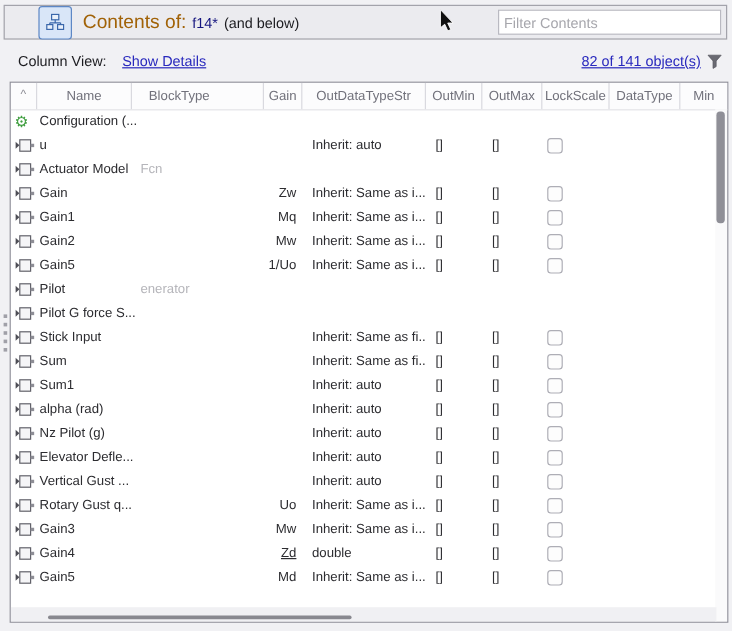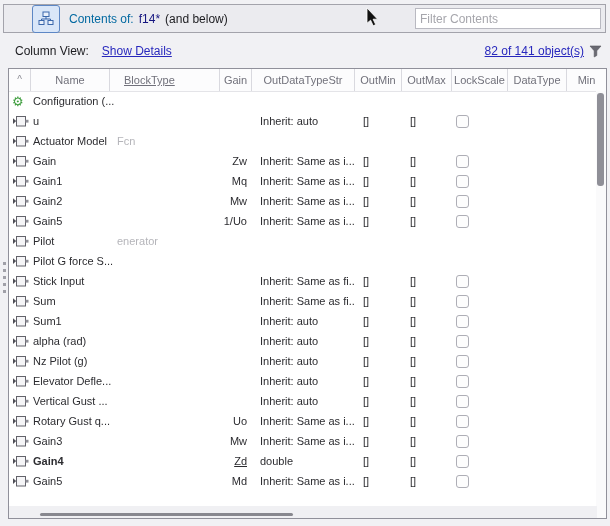--- a/index.html
+++ b/index.html
@@ -4,21 +4,21 @@
 <style>
   html,body{margin:0;padding:0;}
   .page{position:relative;width:610px;height:526px;background:#f1f1f4;
         font-family:"Liberation Sans",sans-serif;overflow:hidden;color:#222;}
 
   
   .topbar{position:absolute;left:3px;top:4px;width:603px;height:29px;background:#ebebef;
           border:1px solid #a3a3ab;box-sizing:border-box;display:flex;align-items:center;}
   .hierbtn{width:26px;height:26px;margin-left:28px;background:#d9e6f8;border:1px solid #5d87c5;
            border-radius:3px;display:flex;align-items:center;justify-content:center;flex:none;cursor:pointer;}
-  .tb-label{margin-left:9px;font-size:12px;color:#0369a1;white-space:nowrap;}
+  .tb-label{margin-left:9px;font-size:16px;color:#a16207;white-space:nowrap;}
   .tb-model{margin-left:5px;font-size:12px;color:#15157f;white-space:nowrap;}
   .tb-suffix{margin-left:5px;font-size:12px;color:#1b1b1f;white-space:nowrap;}
   .filter{margin-left:auto;margin-right:4px;width:176px;height:19px;border:1px solid #b9b9c1;
           background:#fff;font-size:12px;padding:0 4px;color:#333;font-family:inherit;}
   .filter::placeholder{color:#a6a6ac;}
 
   
   .toolbar{position:absolute;left:0;top:38px;width:610px;height:26px;display:flex;
            align-items:center;font-size:12px;}
   .cv-label{margin-left:15px;color:#1b1b1f;}
@@ -105,21 +105,21 @@
       <span class="dot"></span>
       <span class="dot"></span>
   </div>
 
   <div class="tablewrap">
     <div class="thead">
         <div class="th" style="width: 22px;">
           <span class="sortglyph">^</span>
         </div>
         <div class="th" style="width: 79px;">Name</div>
-        <div class="th left" style="width: 110px; text-decoration: underline;">BlockType</div>
+        <div class="th left" style="width: 110px;">BlockType</div>
         <div class="th" style="width: 32px;">Gain</div>
         <div class="th" style="width: 103px;">OutDataTypeStr</div>
         <div class="th" style="width: 47px;">OutMin</div>
         <div class="th" style="width: 50px;">OutMax</div>
         <div class="th" style="width: 56px;">LockScale</div>
         <div class="th" style="width: 59px;">DataType</div>
         <div class="th" style="width: 40px;">Min</div>
       </div>
     <div class="tbody">
         <div class="row">
@@ -471,21 +471,21 @@
           <div class="cell c9" style="width: 40px;"></div>
         </div>
         <div class="row">
           <div class="cell c0" style="width: 22px;">
             <svg width="17" height="13" viewBox="0 0 17 13">
               <path d="M1 3.2 L4.2 6.1 L1 9 Z" fill="#4e4e56"></path>
               <rect x="4.5" y="1.5" width="9" height="9.5" fill="#f5f5f7" stroke="#62626a"></rect>
               <rect x="13.5" y="4.8" width="3" height="2.8" fill="#8e8e96"></rect>
             </svg>
           </div>
-          <div class="cell c1" style="width: 79px; font-weight: bold;">Gain4</div>
+          <div class="cell c1" style="width: 79px;">Gain4</div>
           <div class="cell c2" style="width: 110px;"></div>
           <div class="cell c3" style="width: 32px; text-decoration: underline;">Zd</div>
           <div class="cell c4" style="width: 103px;">double</div>
           <div class="cell c5" style="width: 47px;">[]</div>
           <div class="cell c6" style="width: 50px;">[]</div>
           <div class="cell c7" style="width: 56px;">
             <div class="cb"></div>
           </div>
           <div class="cell c8" style="width: 59px;"></div>
           <div class="cell c9" style="width: 40px;"></div>

